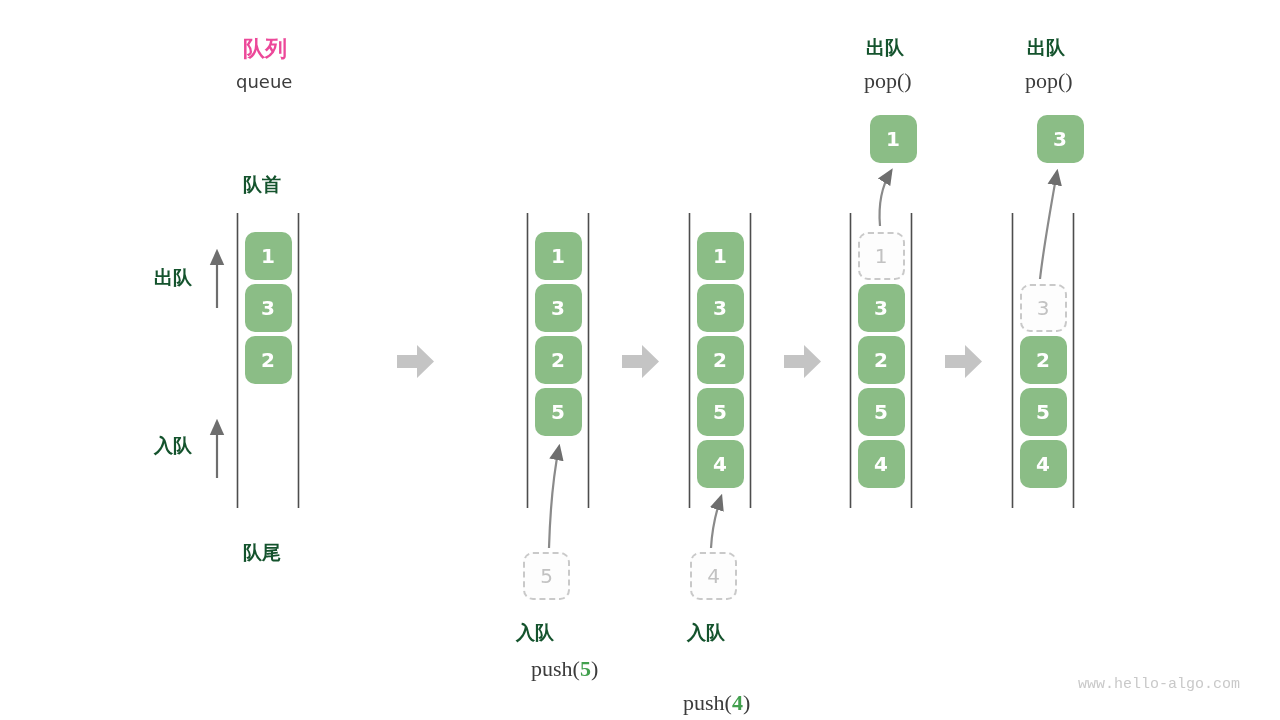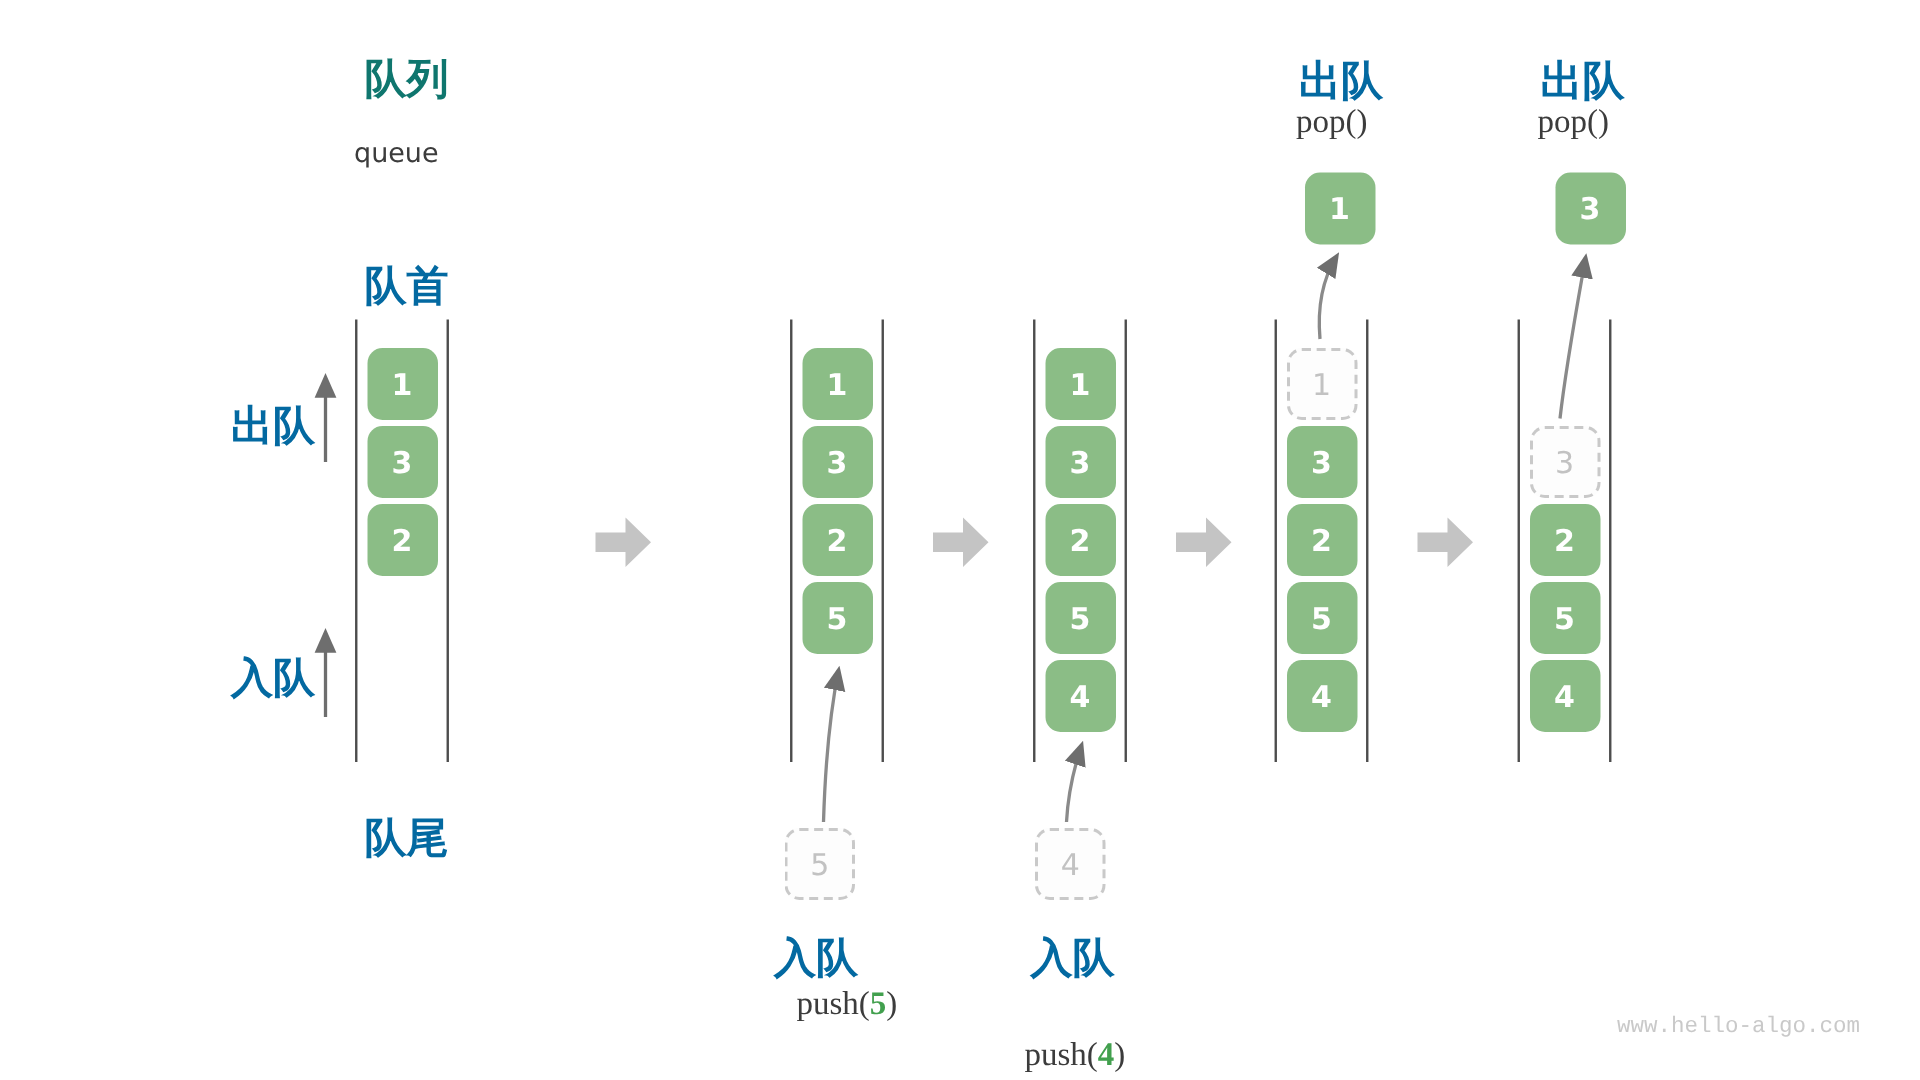--- a/index.html
+++ b/index.html
@@ -2,24 +2,24 @@
 <html><head>
 <meta charset="utf-8">
 <style>
   html,body { margin:0; padding:0; background:#ffffff; }
   .canvas {
     position:relative; width:1280px; height:720px; background:#ffffff;
     overflow:hidden; font-family:"Liberation Sans","DejaVu Sans",sans-serif;
   }
   .overlay { position:absolute; left:0; top:0; width:1280px; height:720px; }
 
-  .title-zh { position:absolute; left:243px; top:34px; font-size:28px; font-weight:bold; color:#0f766e; }
-  .title-en { position:absolute; left:236px; top:71px; font-size:18px; color:#3c3c3c; font-family:"DejaVu Sans",sans-serif;margin-top:21px; }
+  .title-zh { position:absolute; left:243px; top:34px; font-size:22px; font-weight:bold; color:#ec4899; }
+  .title-en { position:absolute; left:236px; top:71px; font-size:18px; color:#3c3c3c; font-family:"DejaVu Sans",sans-serif; }
 
-  .zh { position:absolute; font-size:28px; font-weight:bold; color:#0369a1; white-space:nowrap; }
+  .zh { position:absolute; font-size:19px; font-weight:bold; color:#14532d; white-space:nowrap; }
 
   .box {
     position:absolute; width:47px; height:48px; border-radius:10px;
     background:#8bbd86; color:#ffffff; font-weight:bold; font-size:20px;
     display:flex; align-items:center; justify-content:center;
     font-family:"DejaVu Sans",sans-serif;
   }
   .box.ghost {
     width:43px; height:44px; background:#fdfdfd;
     border:2px dashed #c9c9c9; color:#c2c2c2; font-weight:normal;

